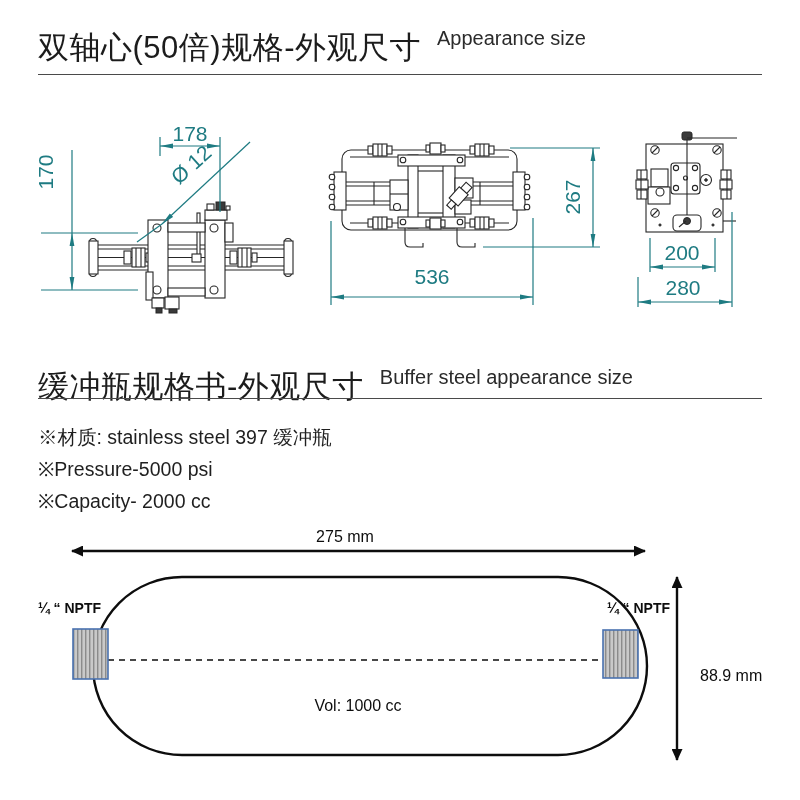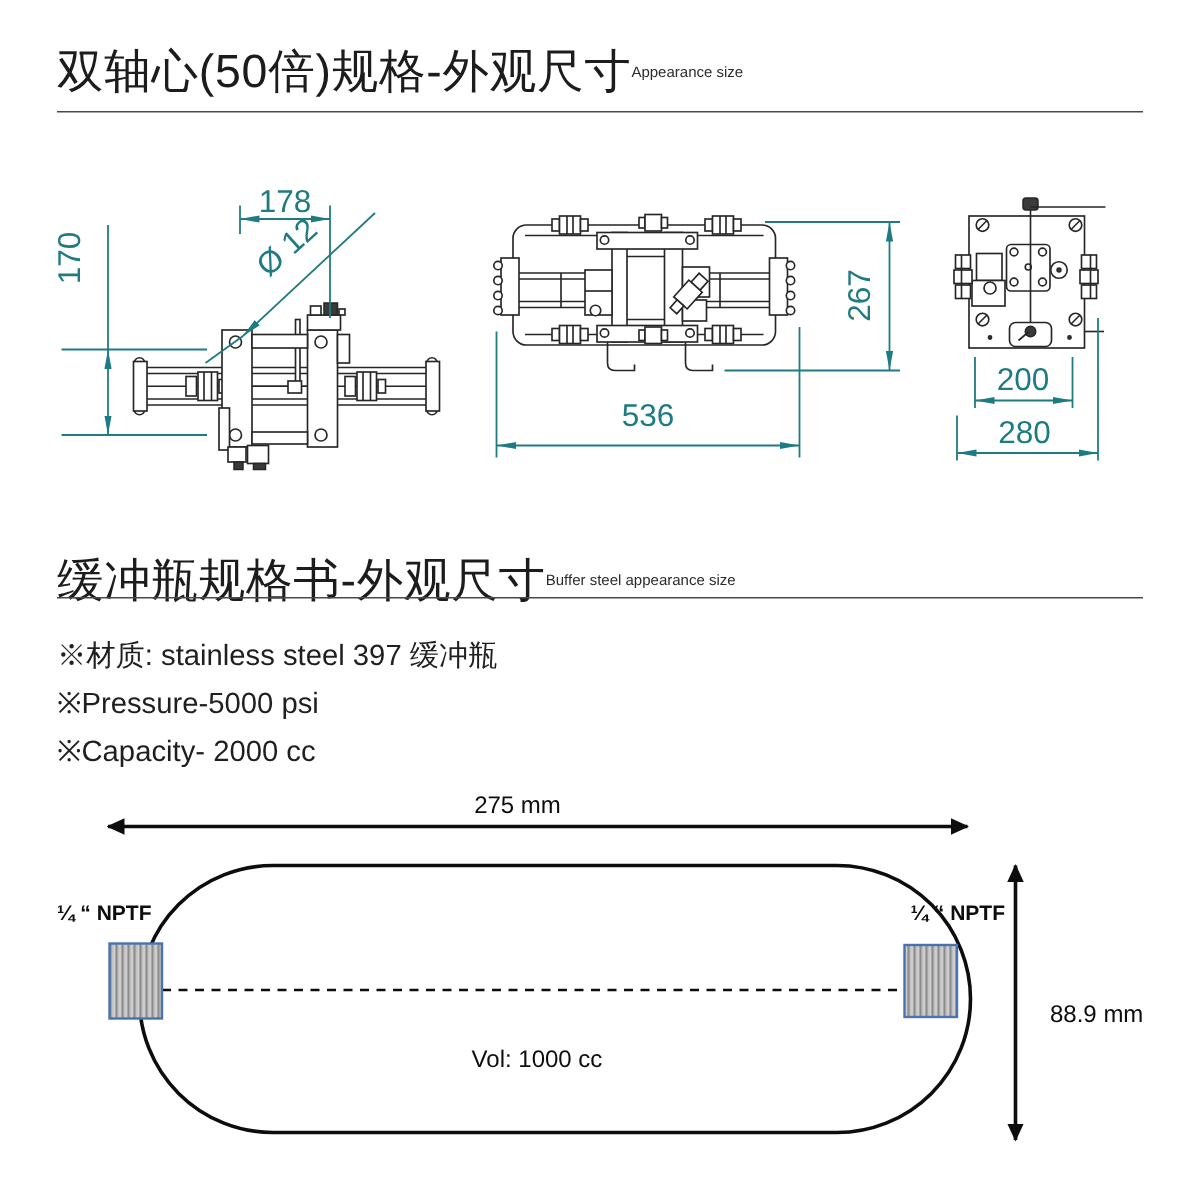--- a/index.html
+++ b/index.html
@@ -1,20 +1,20 @@
 <!DOCTYPE html>
 <html><head>
 <meta charset="utf-8">
 <style>
   html,body{margin:0;padding:0;background:#ffffff;}
   .page{position:relative;width:800px;height:800px;background:#fff;overflow:hidden;
         font-family:"Liberation Sans",sans-serif;color:#1f1f1f;}
-  .sec-head{position:absolute;left:38px;display:flex;align-items:center;white-space:nowrap;}
+  .sec-head{position:absolute;left:38px;display:flex;align-items:flex-start;gap:16px;white-space:nowrap;}
   .sec-head .zh{font-size:31px;font-weight:400;letter-spacing:0.5px;color:#1c1c1c;}
-  .sec-head .en{font-size:10px;font-weight:400;color:#2b2b2b;}
+  .sec-head .en{font-size:20px;font-weight:400;color:#2b2b2b;}
   .rule{position:absolute;left:38px;width:724px;height:1px;background:#4a4a4a;}
   .specs{position:absolute;left:38px;top:421px;font-size:19.5px;line-height:32px;color:#1f1f1f;}
   svg{position:absolute;overflow:visible;}
   svg text{font-family:"Liberation Sans",sans-serif;}
   .dimtxt{fill:#1e7b82;font-size:21px;}
   .k{stroke:#262626;stroke-width:1.1;fill:none;}
   .kf{stroke:#262626;stroke-width:1.1;fill:#ffffff;}
   .kd{stroke:#262626;stroke-width:1;fill:#3a3a3a;}
   .t{stroke:#1e7b82;stroke-width:1.2;fill:none;}
   .btxt{fill:#0d0d0d;font-size:16px;font-weight:500;}

